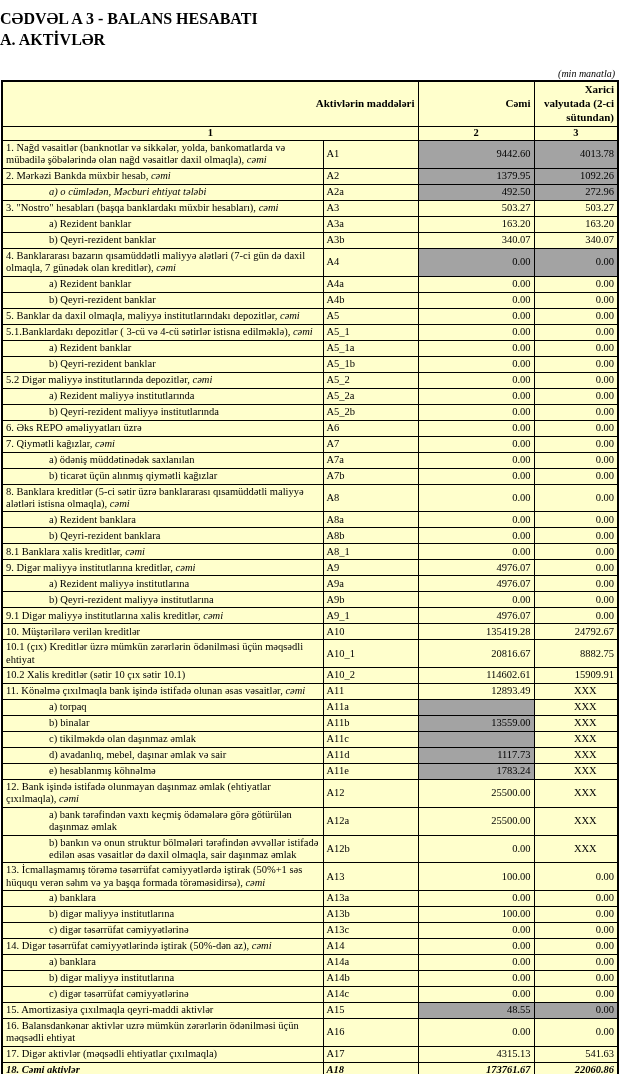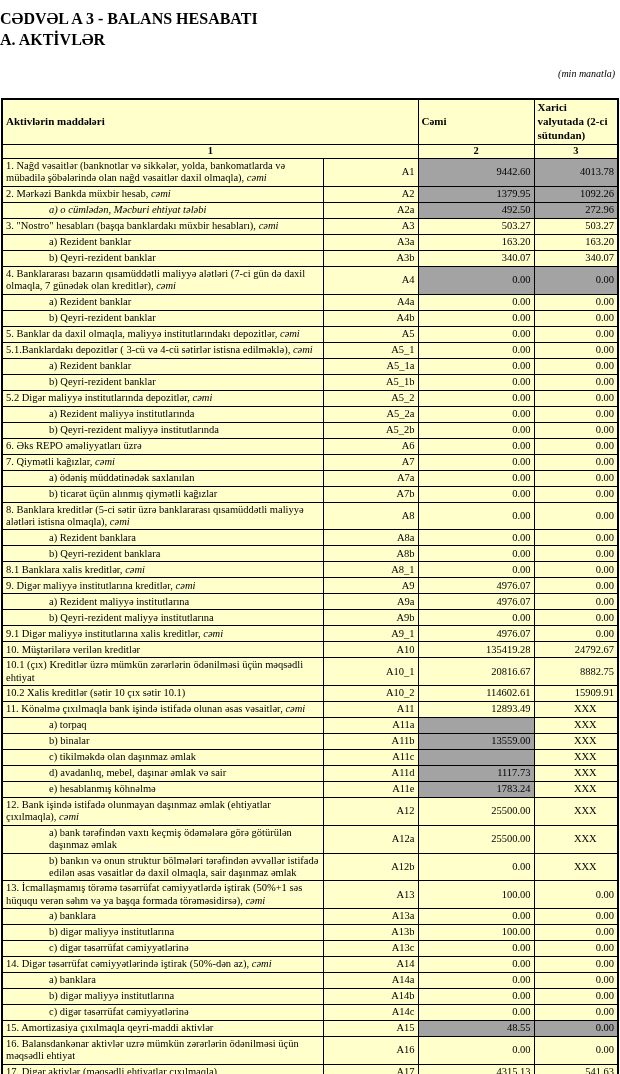--- a/index.html
+++ b/index.html
@@ -1,29 +1,29 @@
 <!DOCTYPE html>
 <html><head>
 <meta charset="utf-8">
 <style>
   html,body { margin:0; padding:0; background:#ffffff; }
   body { width:620px; font-family:"Liberation Serif", serif; color:#000; }
   .title-block { text-align:left; font-weight:bold; font-size:16px; line-height:1.3; margin-top:9px; }
-  .unit-note { text-align:right; font-style:italic; font-size:10px; padding-right:5px; margin-top:17px; margin-bottom:19px; }
+  .unit-note { text-align:right; font-style:italic; font-size:10px; padding-right:5px; margin-top:17px; margin-bottom:1px; }
   table { border-collapse:collapse; table-layout:fixed; width:616px; margin:0 auto; border:2px solid #000; }
   col.c-label { width:321px; } col.c-code { width:95px; } col.c-cemi { width:116px; } col.c-xarici { width:84px; }
   td { border:1px solid #000; background:#FFFFCC; font-size:10.5px; line-height:1.18; padding:1px 3px; vertical-align:middle; overflow:hidden; }
   tr { height:16px; }
   tr.hdr { height:46px; }
-  tr.hdr td { text-align:left; font-weight:bold; font-size:11px; line-height:1.25; }
+  tr.hdr td { text-align:right; font-weight:bold; font-size:11px; line-height:1.25; }
   tr.nums { height:14px; }
   tr.nums td { text-align:center; font-weight:bold; padding:0 3px; }
   td.label { text-align:left; }
   td.indent { padding-left:46px; }
-  td.code { text-align:right; }
+  td.code { text-align:left; }
   td.num { text-align:right; }
   td.xxx { text-align:center;padding-left:22px; }
   td.white { background:#a3a3a3; }
   tr.total-row td { font-weight:bold;font-style:italic; }
   .it { font-style:italic; }
   .b { font-weight:normal;text-align:right; }
 </style>
 </head>
 <body>
 

